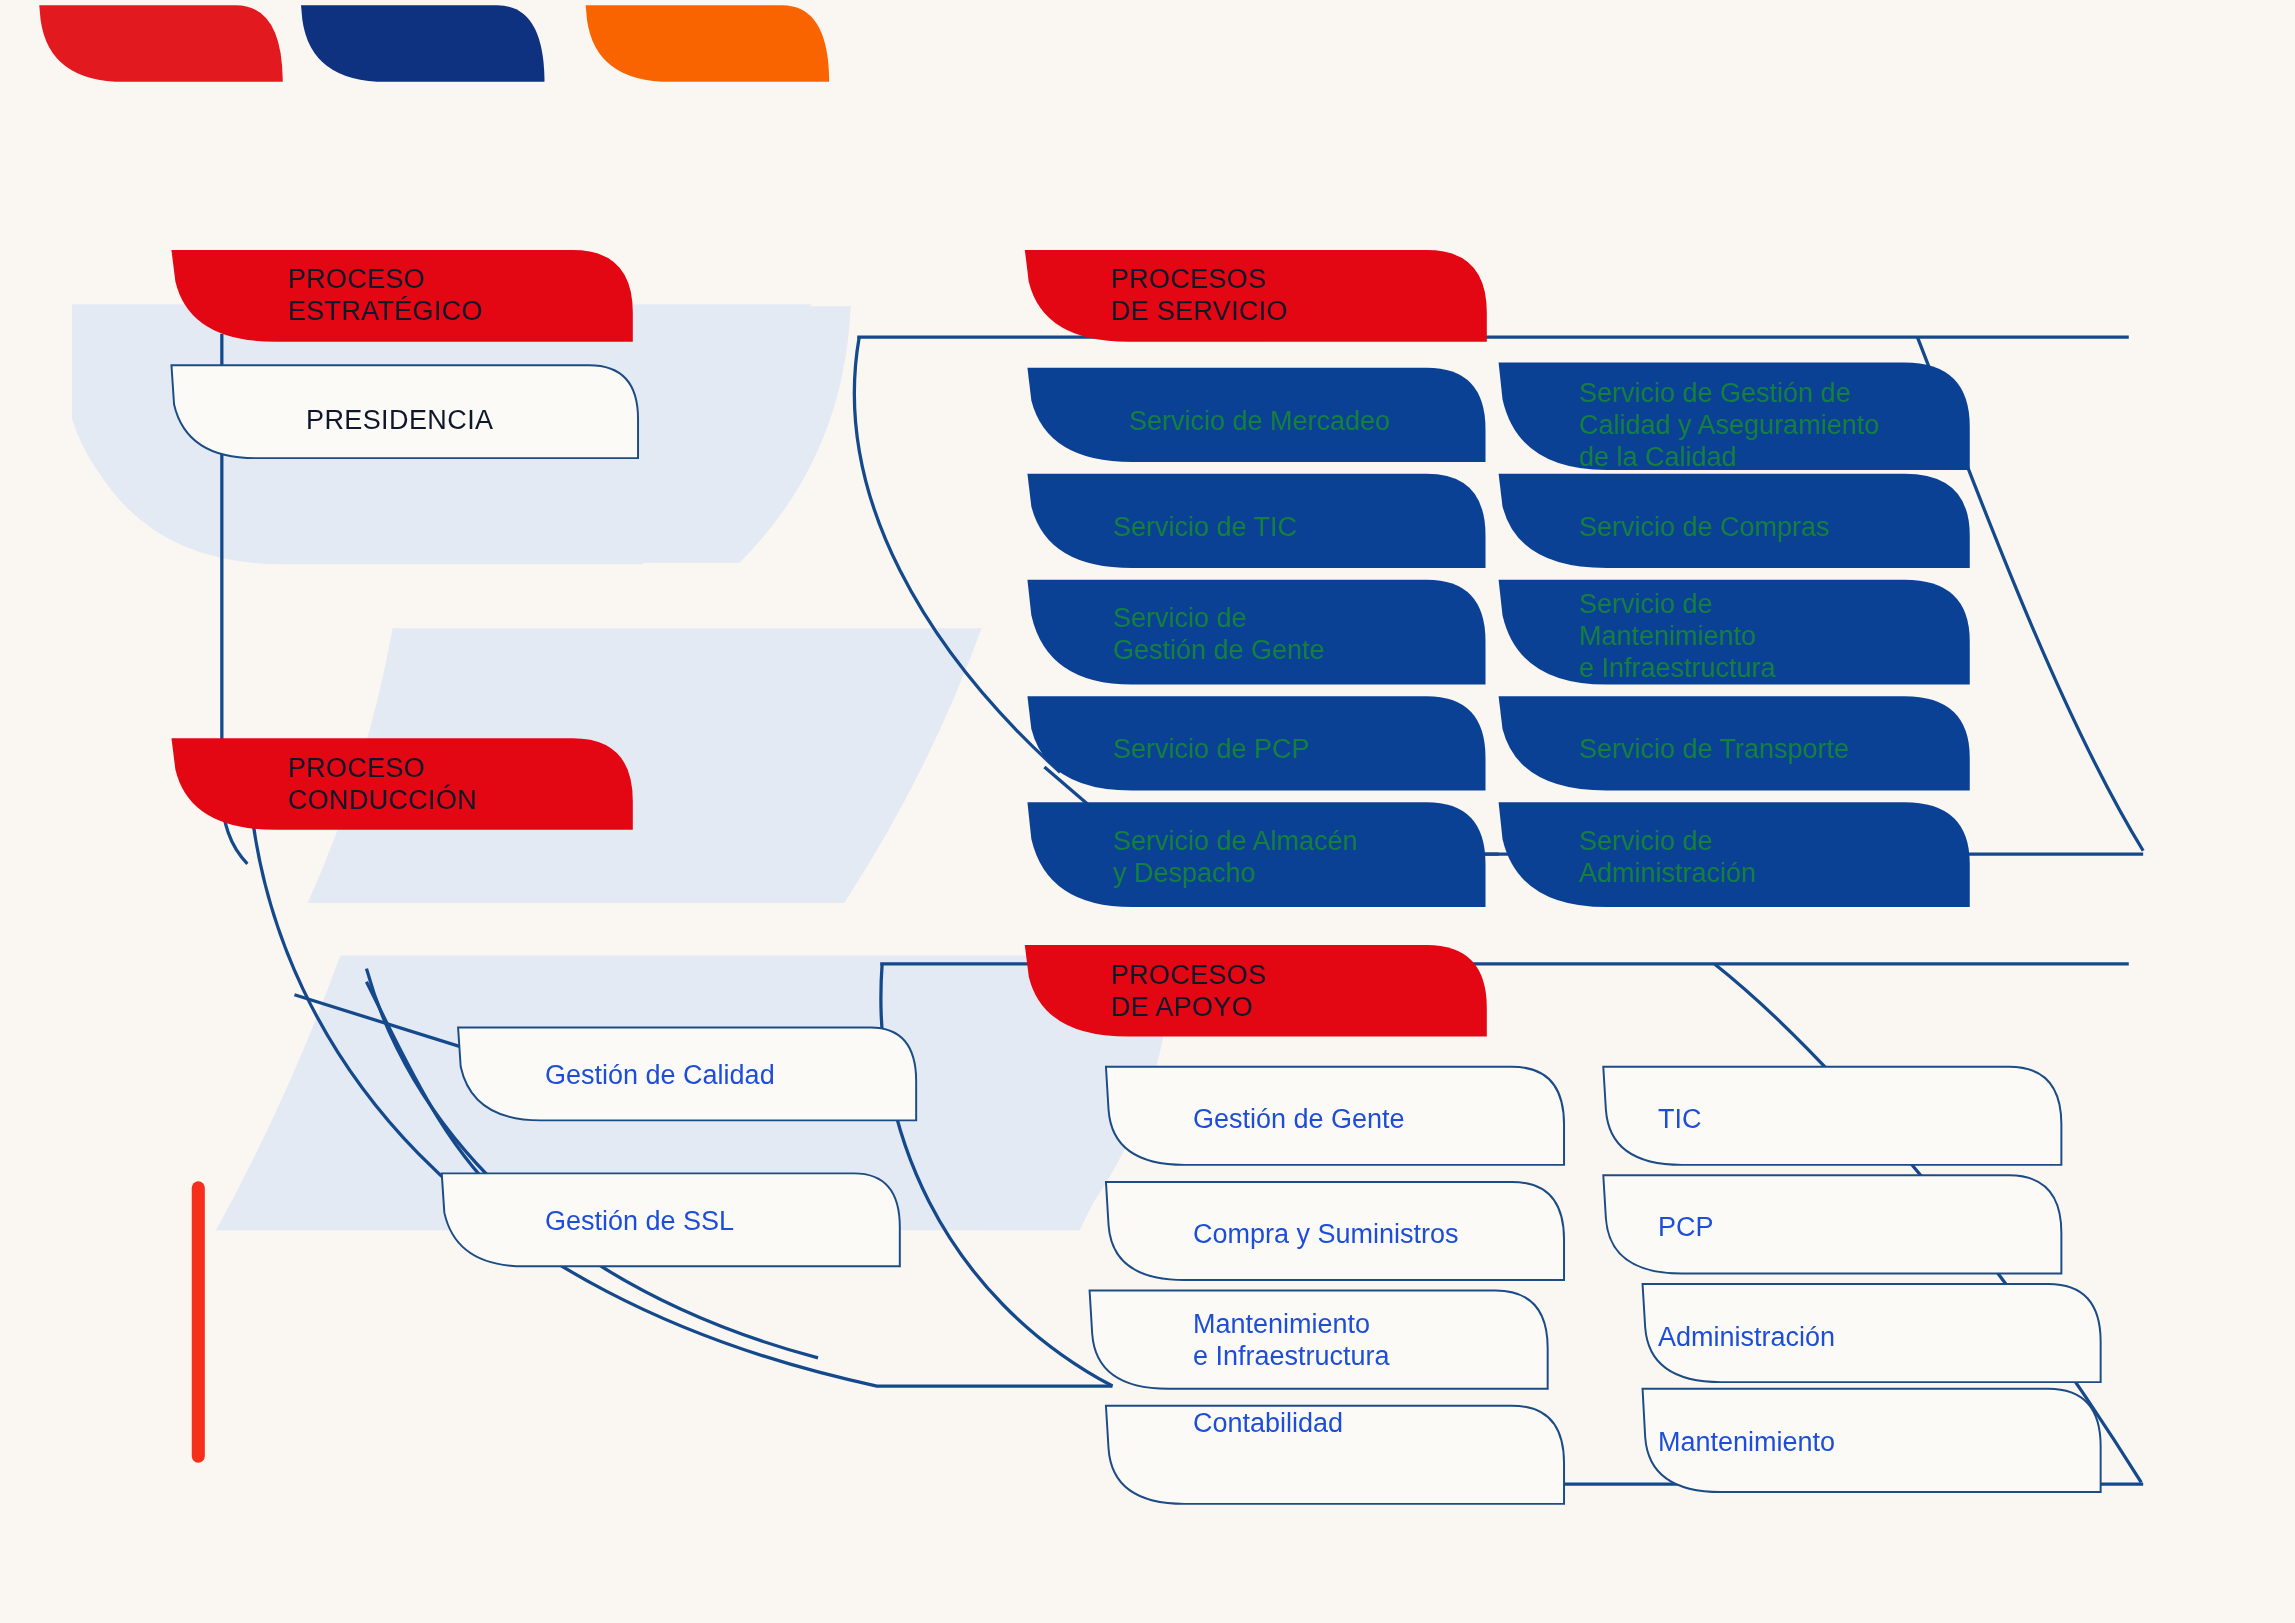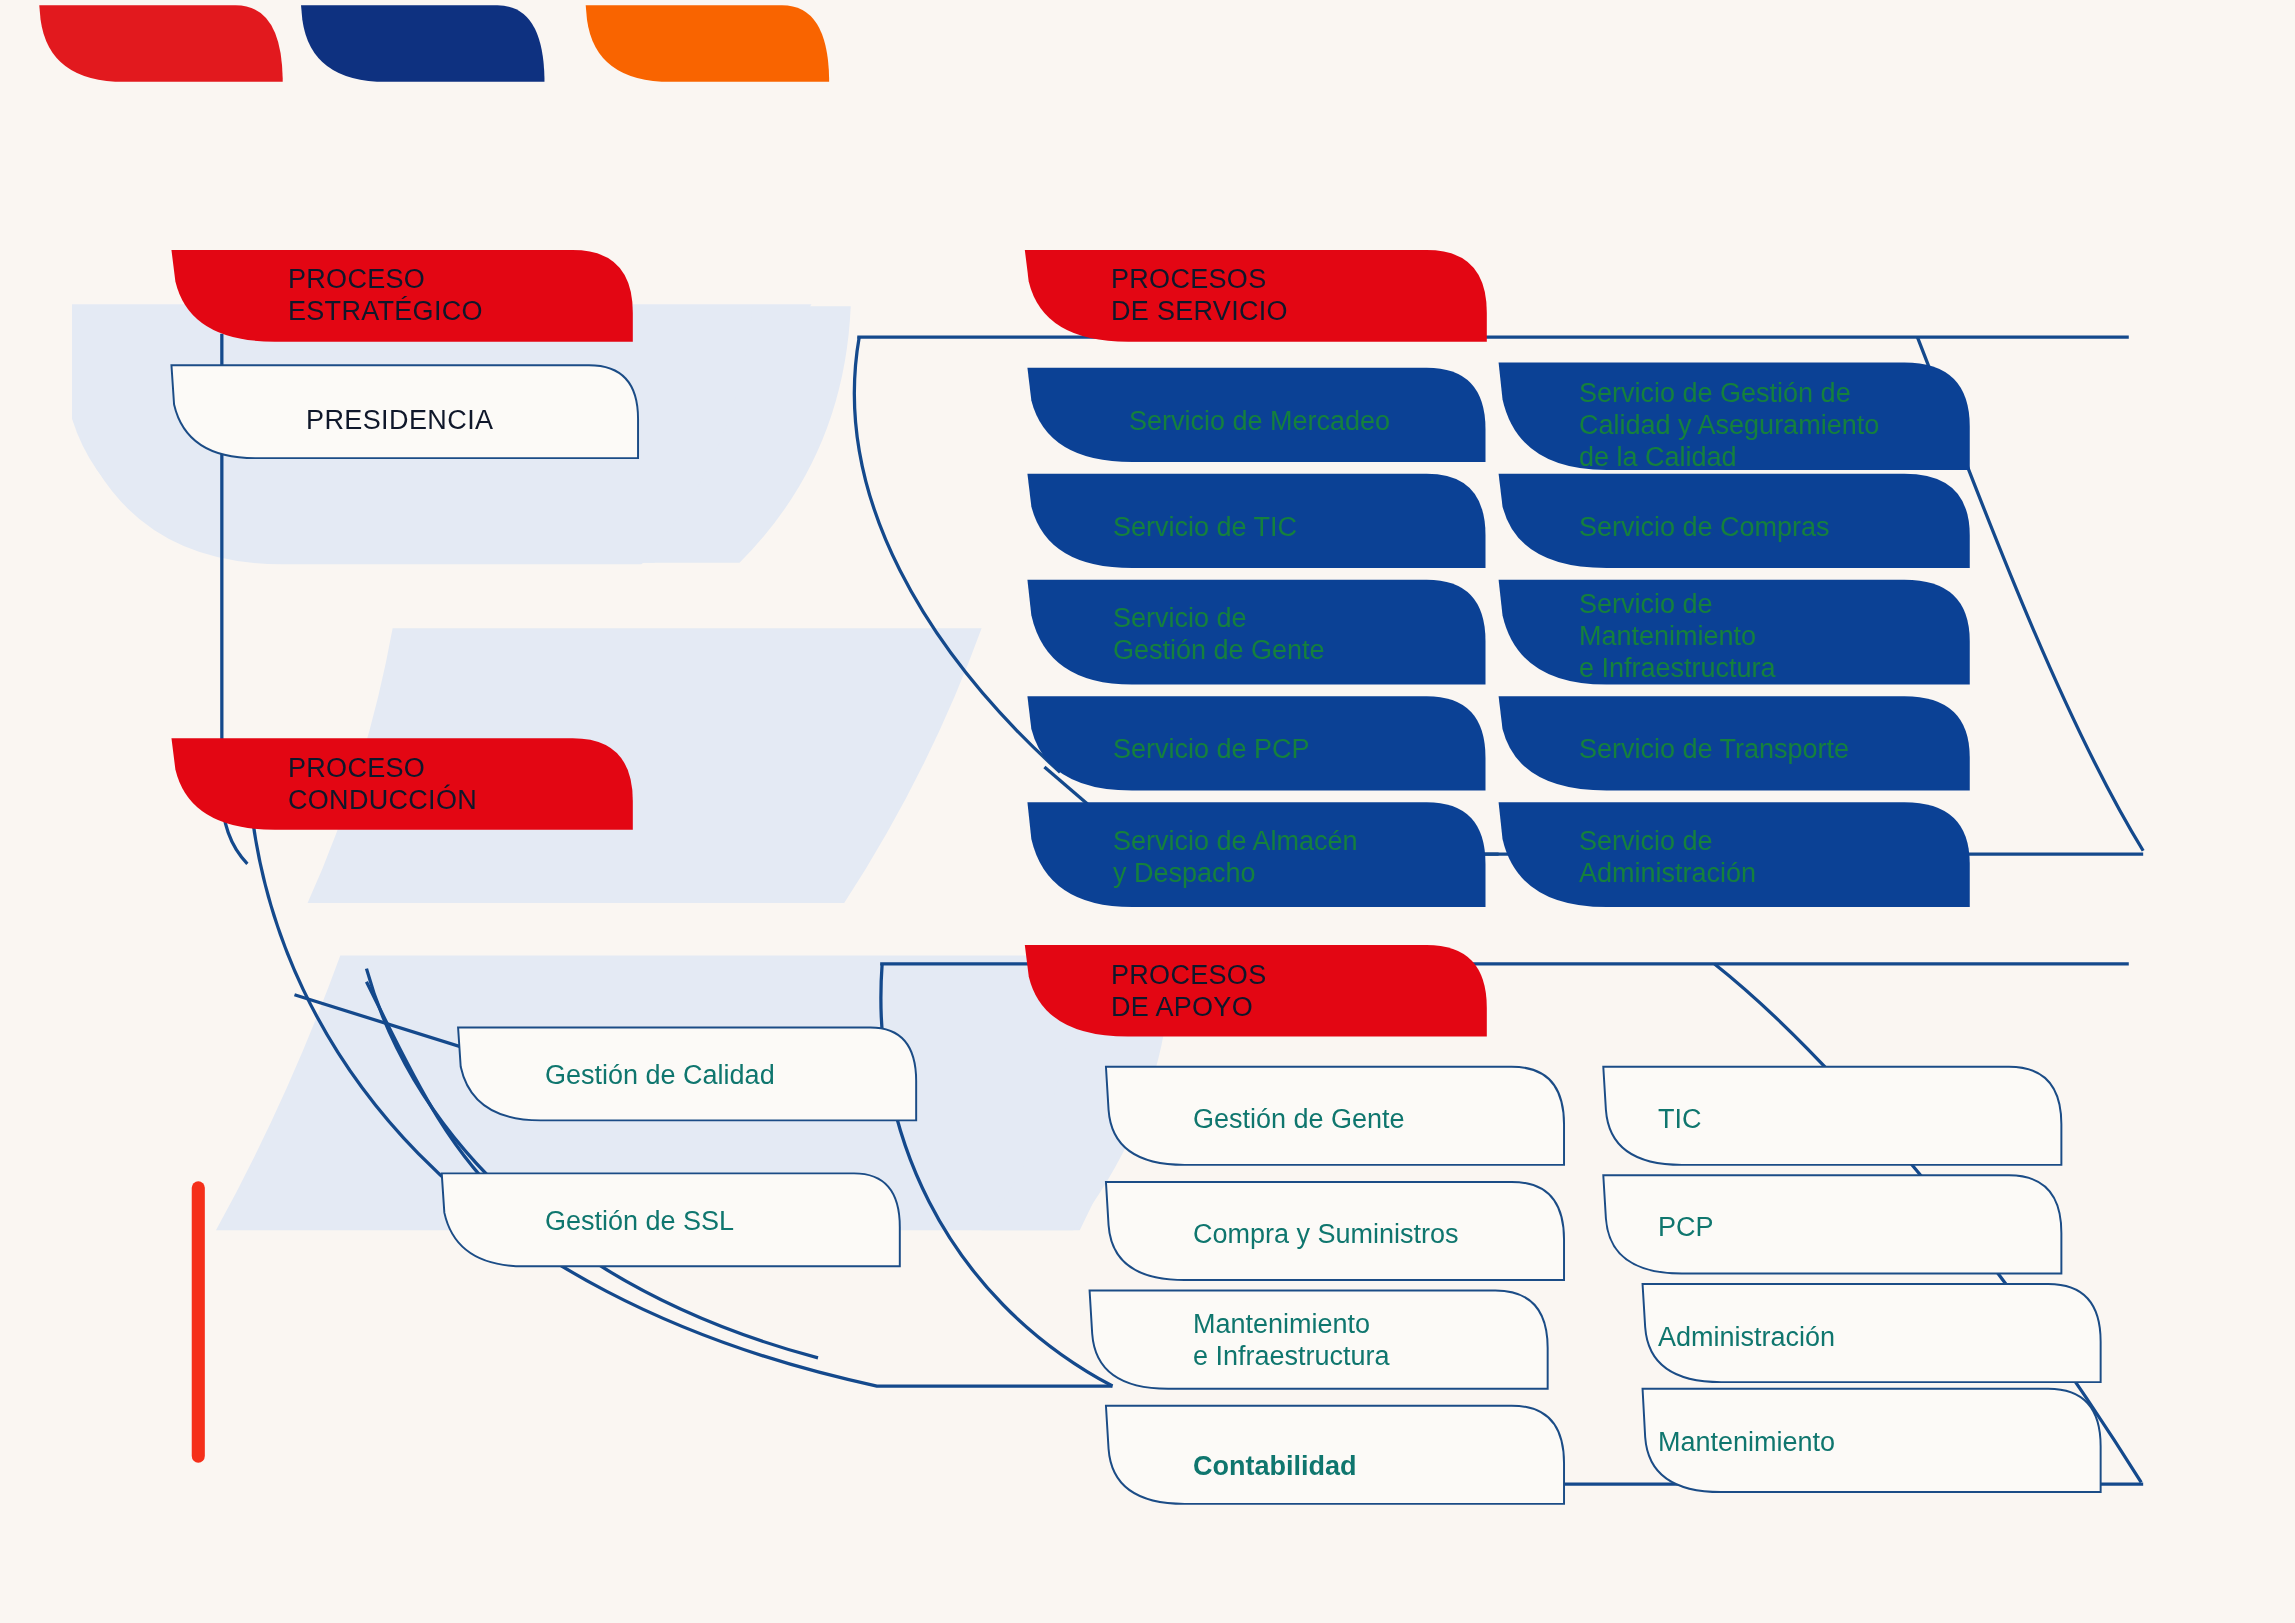--- a/index.html
+++ b/index.html
@@ -20,21 +20,21 @@
     white-space:pre-line;
     pointer-events:none;
   }
   .banner-label{
     color:#0f172a;font-size:27px;letter-spacing:0.3px;font-weight:400;
   }
   .blue-label{
     color:#15803d;font-size:27px;font-weight:400;
   }
   .white-label{
-    color:#0f766e;font-size:27px;font-weight:400;
+    color:#1d4ed8;font-size:27px;font-weight:400;
   }
   .pres-label{
     color:#0f172a;font-size:27px;letter-spacing:0.4px;
   }
 </style>
 </head>
 <body>
 
 <div id="stage">
 
@@ -161,21 +161,21 @@
 Mantenimiento
 e Infraestructura</div>
   <div class="lbl blue-label" style="left:1579px;top:734px;">Servicio de Transporte</div>
   <div class="lbl blue-label" style="left:1579px;top:826px;">Servicio de
 Administración</div>
 
   <div class="lbl white-label" style="left:1193px;top:1104px;">Gestión de Gente</div>
   <div class="lbl white-label" style="left:1193px;top:1219px;">Compra y Suministros</div>
   <div class="lbl white-label" style="left:1193px;top:1309px;">Mantenimiento
 e Infraestructura</div>
-  <div class="lbl white-label" style="left:1193px;top:1451px;font-weight:bold;">Contabilidad</div>
+  <div class="lbl white-label" style="left:1193px;top:1408px;">Contabilidad</div>
 
   <div class="lbl white-label" style="left:1658px;top:1104px;">TIC</div>
   <div class="lbl white-label" style="left:1658px;top:1212px;">PCP</div>
   <div class="lbl white-label" style="left:1658px;top:1322px;">Administración</div>
   <div class="lbl white-label" style="left:1658px;top:1427px;">Mantenimiento</div>
 
 </div>
 
 
 </body></html>

